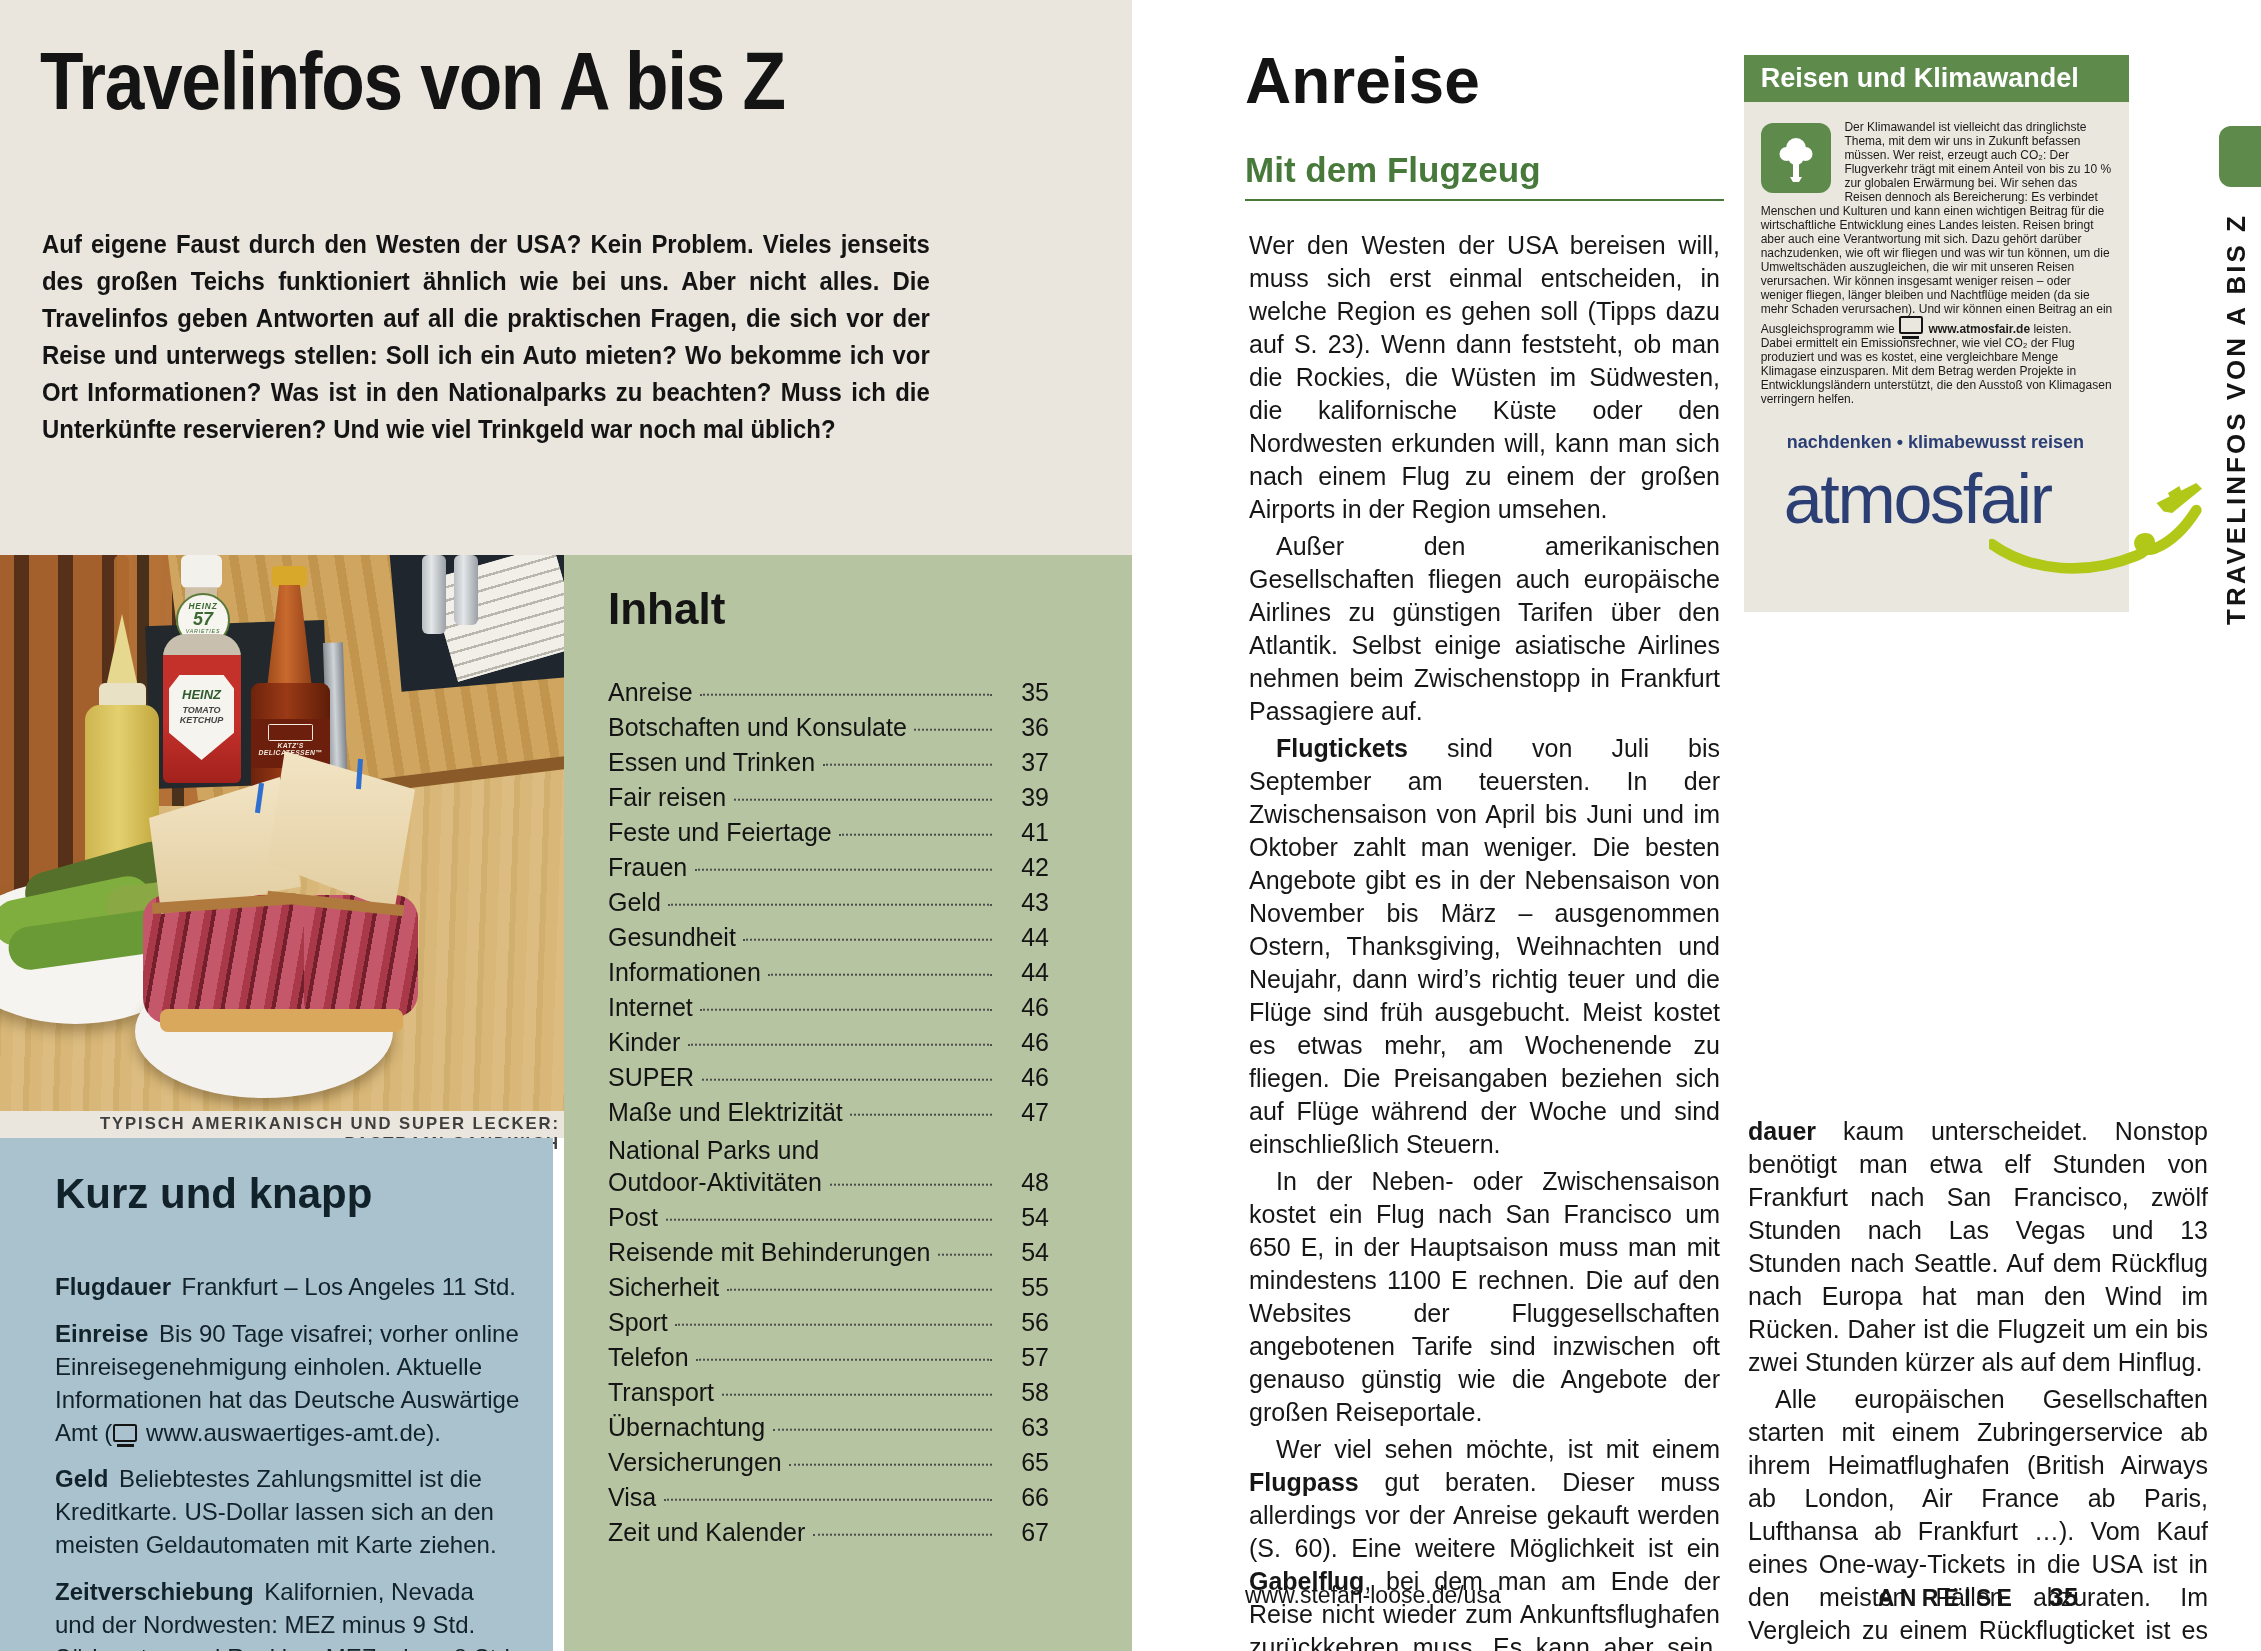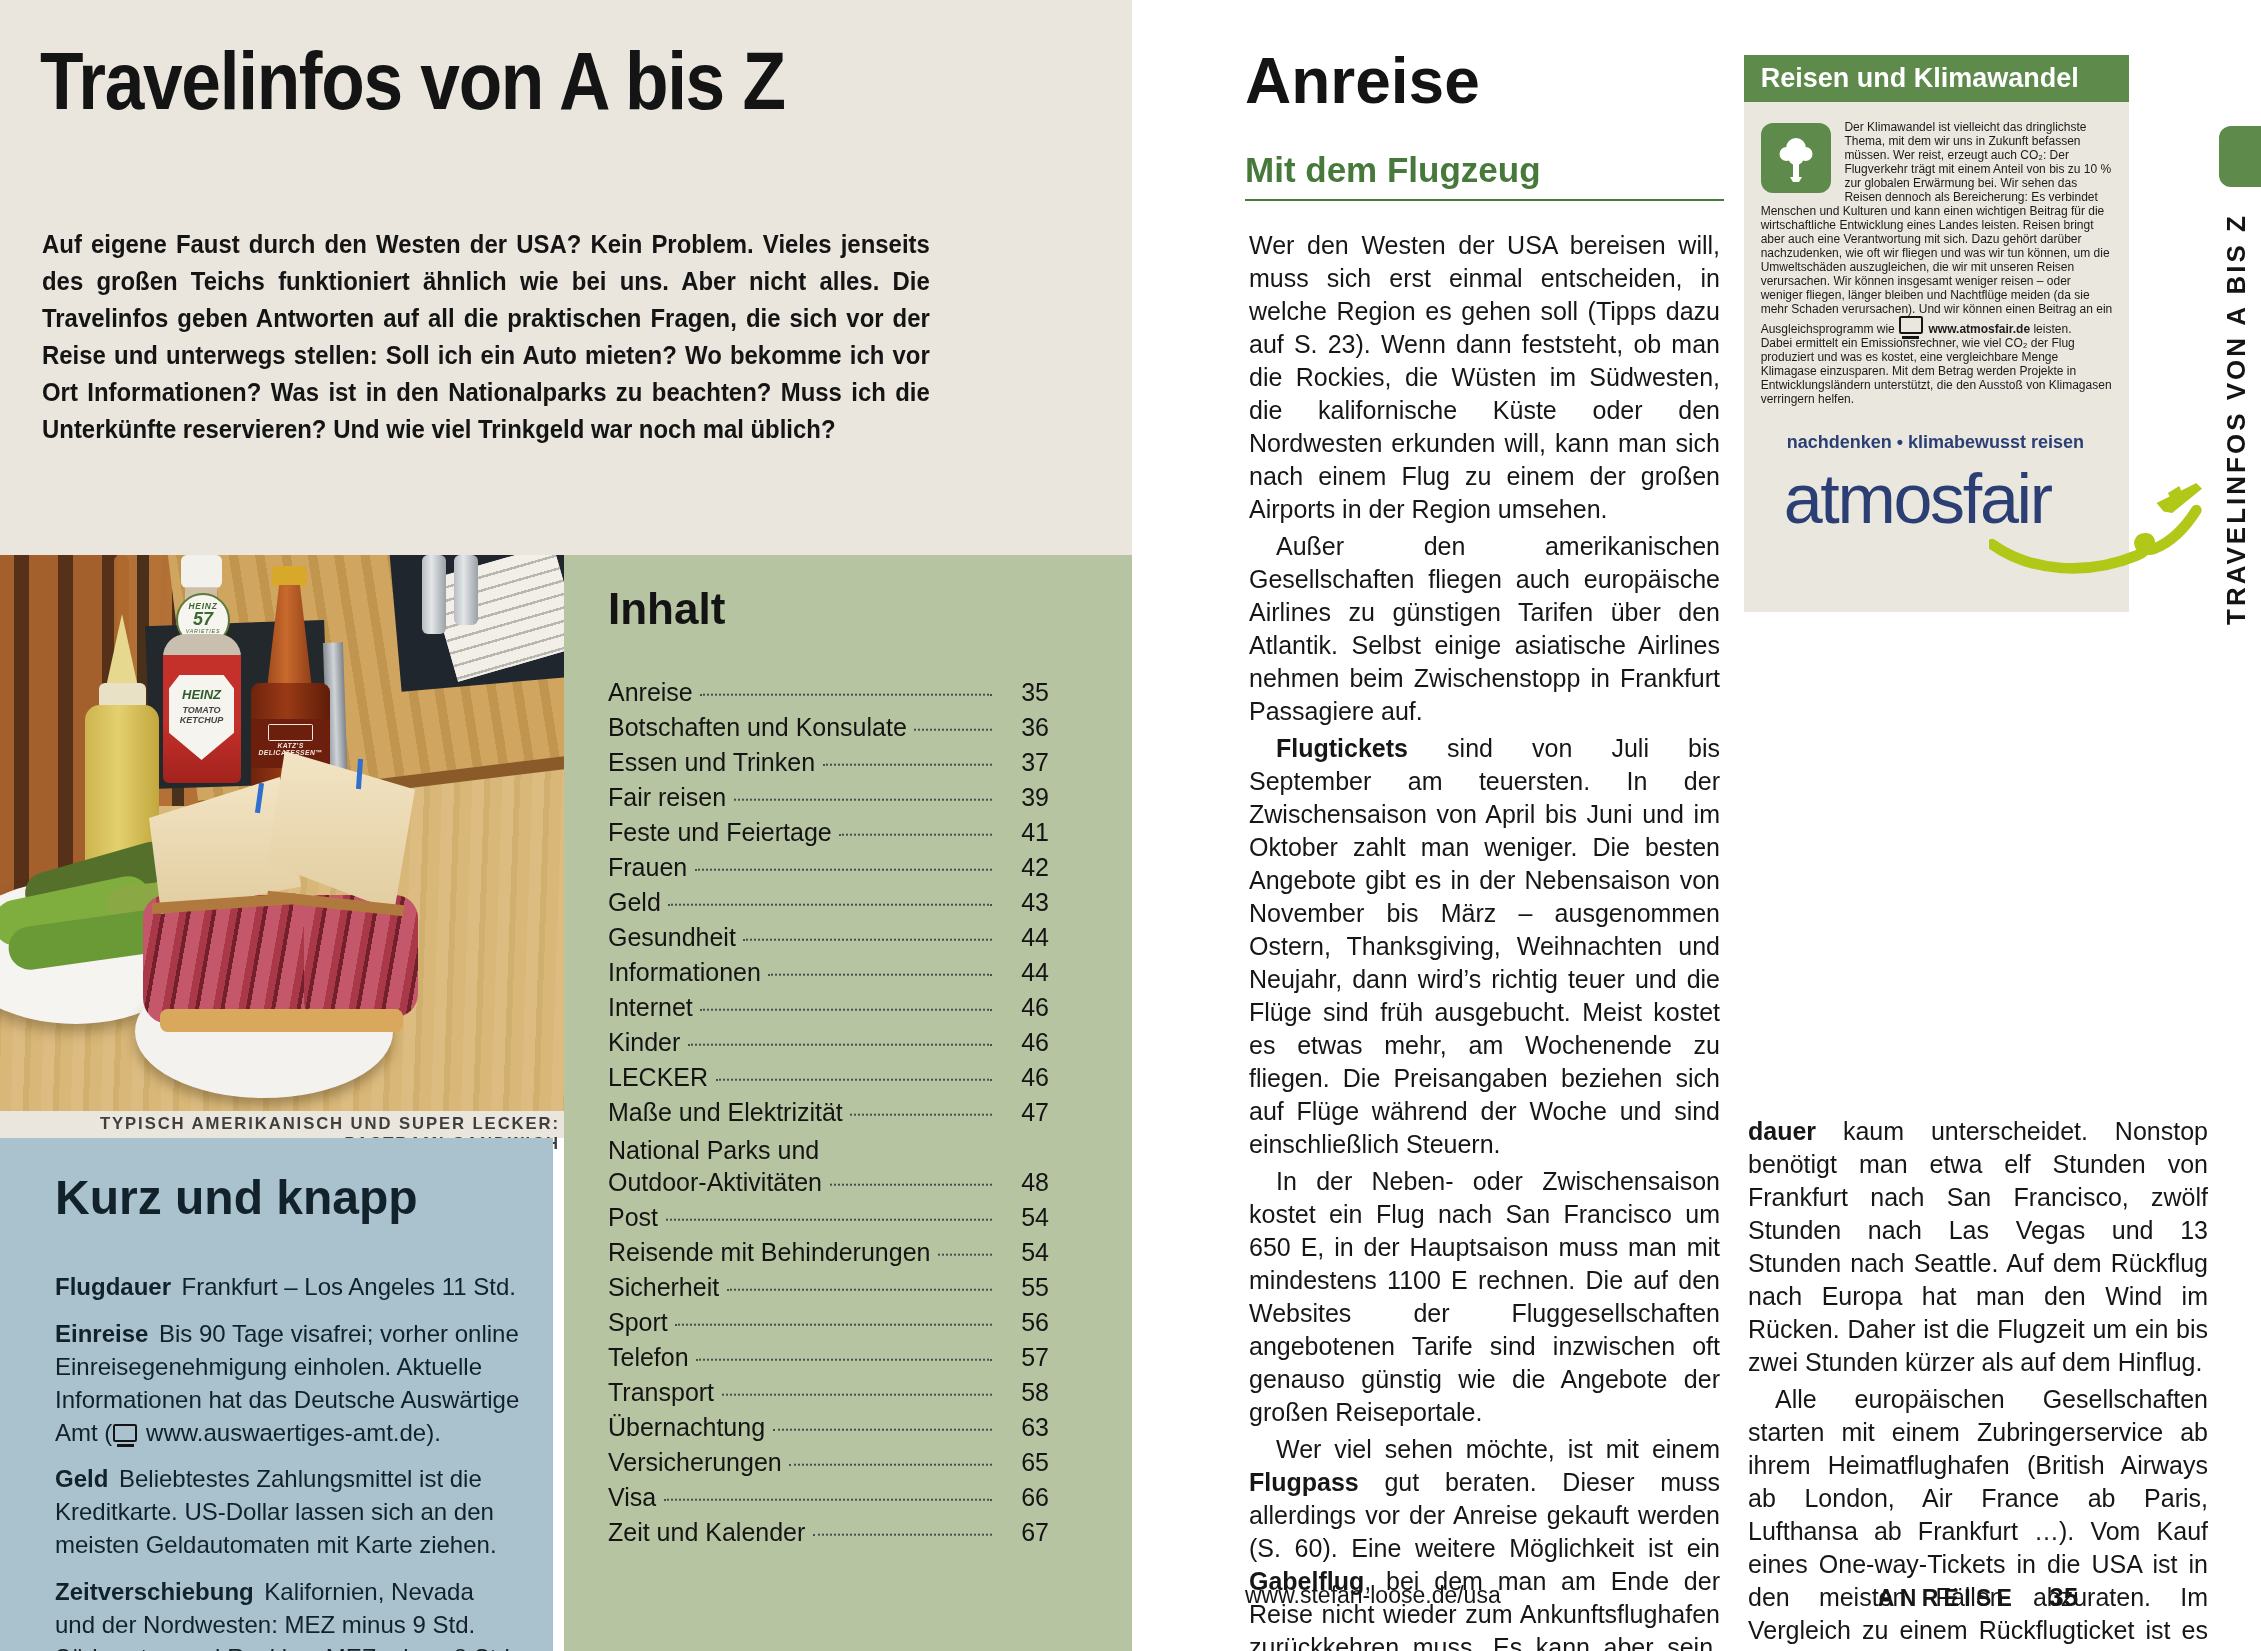--- a/index.html
+++ b/index.html
@@ -24,21 +24,21 @@
   .inhalt-title{left:608px;top:584px;font-size:44px;font-weight:bold;color:#141414;}
   .toc{left:608px;top:678px;width:441px;font-size:25px;color:#141414;}
   .toc-row{display:flex;align-items:baseline;height:35px;}
   .toc-line{height:35px;line-height:35px;}
   .toc-label{white-space:nowrap;}
   .toc-dots{flex:1;border-bottom:2.3px dotted #4c4c4c;margin:0 7.6px;transform:translateY(-5.3px);}
   .toc-num{width:49px;text-align:right;}
 
   
   .kurz-panel{left:0;top:1138px;width:553px;height:513px;background:var(--panel-blue,#a9c2ce);}
-  .kurz-title{left:55px;top:1170px;font-size:48px;font-weight:bold;color:#12222a;text-align:center;}
+  .kurz-title{left:55px;top:1170px;font-size:42px;font-weight:bold;color:#12222a;text-align:center;}
   .kurz-items{left:55px;top:1270px;width:465px;font-size:24px;line-height:33px;color:#12222a;}
   .kurz-item{margin:0 0 13.7px 0;}
   .kurz-item b{padding-right:10.6px;}
 
   
   .r-h1{left:1245px;top:44px;font-size:64px;font-weight:bold;color:#141414;}
   .r-h2{left:1245px;top:150px;font-size:35px;font-weight:bold;color:var(--heading-green,#47793a);}
   .r-rule{left:1245px;top:199px;width:479px;height:2.3px;background:var(--heading-green,#47793a);}
   .col{font-size:25px;line-height:33px;text-align:justify;color:#161616;}
   .col1{left:1245px;top:225px;width:479px;}
@@ -268,21 +268,21 @@
         <span class="toc-label">Internet</span>
         <span class="toc-dots"></span>
         <span class="toc-num">46</span>
       </div>
       <div class="toc-row">
         <span class="toc-label">Kinder</span>
         <span class="toc-dots"></span>
         <span class="toc-num">46</span>
       </div>
       <div class="toc-row">
-        <span class="toc-label">LECKER</span>
+        <span class="toc-label">SUPER</span>
         <span class="toc-dots"></span>
         <span class="toc-num">46</span>
       </div>
       <div class="toc-row">
         <span class="toc-label">Maße und Elektrizität</span>
         <span class="toc-dots"></span>
         <span class="toc-num">47</span>
       </div>
       <div class="toc-line">National Parks und</div>
       <div class="toc-row">

